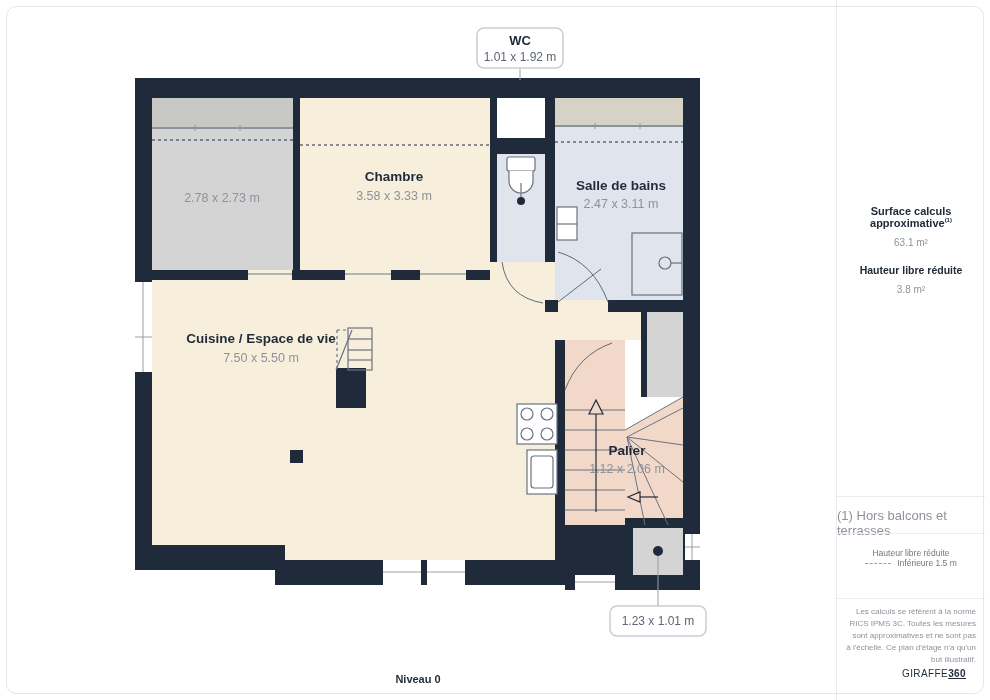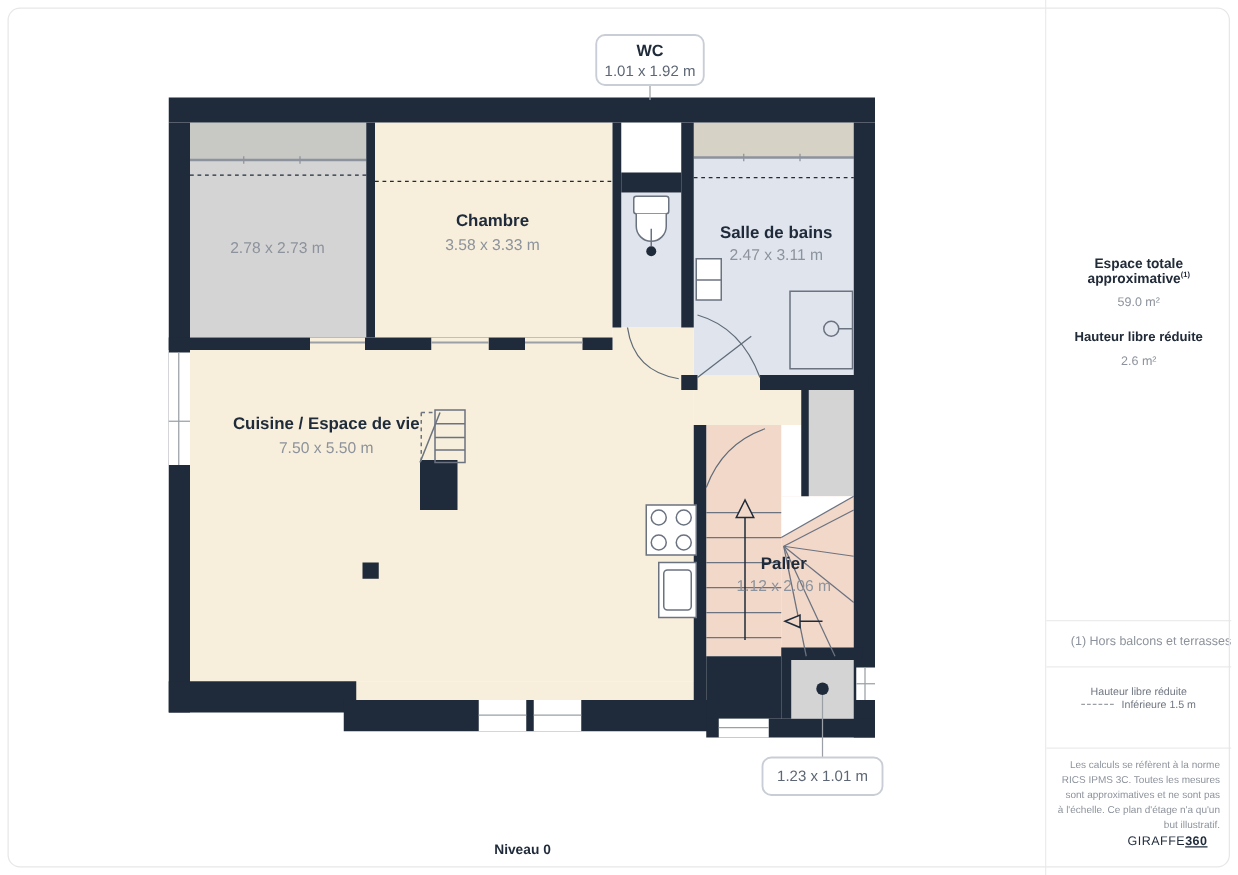--- a/index.html
+++ b/index.html
@@ -16,22 +16,22 @@
   .level{font-size:11px;font-weight:bold;fill:#1f2b3a;}
 
   .sidebar{position:absolute;left:836px;top:0;width:148px;height:700px;
         border-left:1px solid #ececec;color:#1f2b3a;}
   .surface-block{position:absolute;top:205px;left:0;width:100%;text-align:center;}
   .sb-title{font-size:11px;font-weight:bold;color:#222b38;}
   .sb-title sup{font-size:6px;}
   .sb-value{font-size:10px;color:#8d939c;margin-top:8px;}
   .sb-title2{font-size:10.5px;font-weight:bold;color:#222b38;margin-top:16px;}
   .divider{position:absolute;left:0;width:100%;border-top:1px solid #ececec;}
-  .footnote{position:absolute;top:508px;left:0;width:100%;text-align:right;
-        font-size:10px;color:#8d939c;}
+  .footnote{position:absolute;top:508px;left:0;width:100%;text-align:left;
+        font-size:13px;color:#8d939c;}
   .legend{position:absolute;top:548px;left:0;width:100%;text-align:center;
         font-size:8.5px;color:#6f7680;}
   .legend-row{margin-top:0;}
   .dash-sample{display:inline-block;width:26px;height:0;border-top:1px dashed #9aa0a6;
         vertical-align:middle;margin-right:6px;}
   .disclaimer{position:absolute;top:606px;left:9px;width:130px;text-align:right;
         font-size:8px;line-height:1.5;color:#8d939c;}
   .brand{position:absolute;top:668px;left:0;width:100%;text-align:center;
         font-size:10px;color:#1f2b3a;letter-spacing:0.4px;}
   .brand .b1{font-weight:500;margin-left:46px;}
@@ -212,24 +212,24 @@
     <text x="261" y="343" text-anchor="middle" class="room-name">Cuisine / Espace de vie</text>
     <text x="261" y="362" text-anchor="middle" class="room-dims">7.50 x 5.50 m</text>
     <text x="627" y="455" text-anchor="middle" class="room-name">Palier</text>
     <text x="627" y="473" text-anchor="middle" class="room-dims">1.12 x 2.06 m</text>
     <text x="418" y="683" text-anchor="middle" class="level">Niveau 0</text>
   </g>
 </svg>
 
 <div class="sidebar">
   <div class="surface-block">
-    <div class="sb-title"><span>Espace totale approximative</span><sup>(1)</sup></div>
-    <div class="sb-value">59.0 m²</div>
+    <div class="sb-title"><span>Surface calculs approximative</span><sup>(1)</sup></div>
+    <div class="sb-value">63.1 m²</div>
     <div class="sb-title2">Hauteur libre réduite</div>
-    <div class="sb-value">2.6 m²</div>
+    <div class="sb-value">3.8 m²</div>
   </div>
 
   <div class="divider" style="top:496px"></div>
   <div class="footnote">(1) Hors balcons et terrasses</div>
   <div class="divider" style="top:533px"></div>
 
   <div class="legend">
     <div>Hauteur libre réduite</div>
     <div class="legend-row">
       <span class="dash-sample"></span><span>Inférieure 1.5 m</span>

